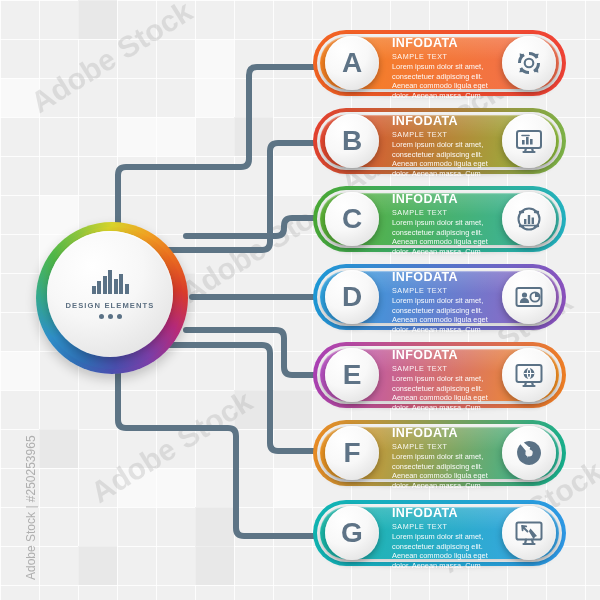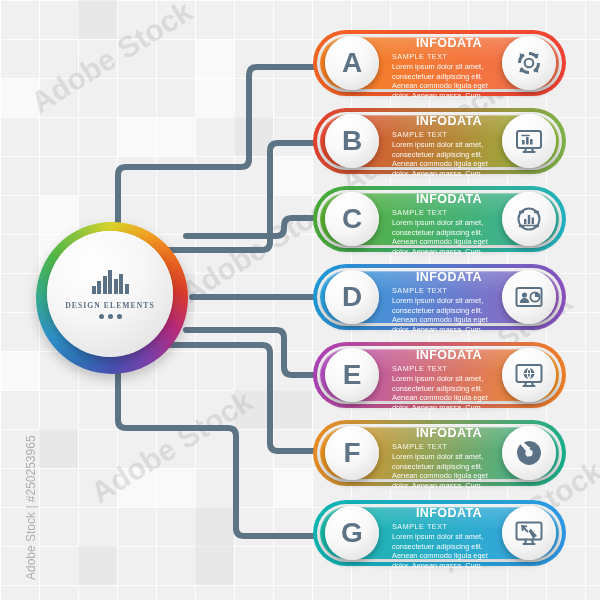--- a/index.html
+++ b/index.html
@@ -66,21 +66,20 @@
   #hub .chart i{display:block;width:4px;background:#5b7286;}
   #hub .title{
     display:flex;align-items:center;font-size:14.5px;font-weight:700;
     letter-spacing:.2px;line-height:1;
   }
   #hub .title .a{background:#4a5f72;color:#ffffff;padding:2px 2px 3px 3px;}
   #hub .title .b{background:#d7d7d7;color:#4a5f72;padding:2px 3px 3px 2px;}
   #hub .sub{
     font-size:7.6px;font-weight:700;color:#5d7082;letter-spacing:1.1px;
     margin-top:3px;
-    font-family:Liberation Serif, serif;
   }
   #hub .dots{display:flex;gap:4px;margin-top:4px;}
   #hub .dots i{width:5px;height:5px;border-radius:50%;background:#5b7286;display:block;}
 
   
   .row{position:absolute;left:313px;width:253px;height:66px;}
   .row .outer{
     position:absolute;inset:0;border-radius:33px;
     padding:2px;box-sizing:border-box;
   }
@@ -99,21 +98,21 @@
     background:linear-gradient(to bottom, rgba(255,255,255,.17), rgba(255,255,255,0));
   }
   .row .shadow{
     position:absolute;left:20px;right:14px;bottom:-4px;height:11px;
     background:radial-gradient(ellipse at 50% 0%, rgba(0,0,0,.22), rgba(0,0,0,0) 72%);
     filter:blur(2px);
   }
   .row .txt{
     position:absolute;left:79px;top:7px;right:60px;color:#ffffff;z-index:3;
   }
-  .row .h{font-size:12.5px;font-weight:700;letter-spacing:.4px;line-height:1.05;margin-left:24px;}
+  .row .h{font-size:12.5px;font-weight:700;letter-spacing:.4px;line-height:1.05;}
   .row .sh{font-size:7.2px;font-weight:400;letter-spacing:.55px;margin-top:2px;opacity:.93;}
   .row .body{font-size:7.4px;line-height:1.28;margin-top:1px;opacity:.95;}
 
   
   .badge{
     position:absolute;left:12px;top:6px;width:54px;height:54px;border-radius:50%;
     background:radial-gradient(circle at 34% 26%, #ffffff 0%, #f8f8f8 46%, #e3e3e3 84%, #d4d4d4 100%);
     box-shadow:0 3px 7px rgba(0,0,0,.30), inset 0 1px 2px rgba(255,255,255,.95);
     display:flex;align-items:center;justify-content:center;z-index:4;
   }

